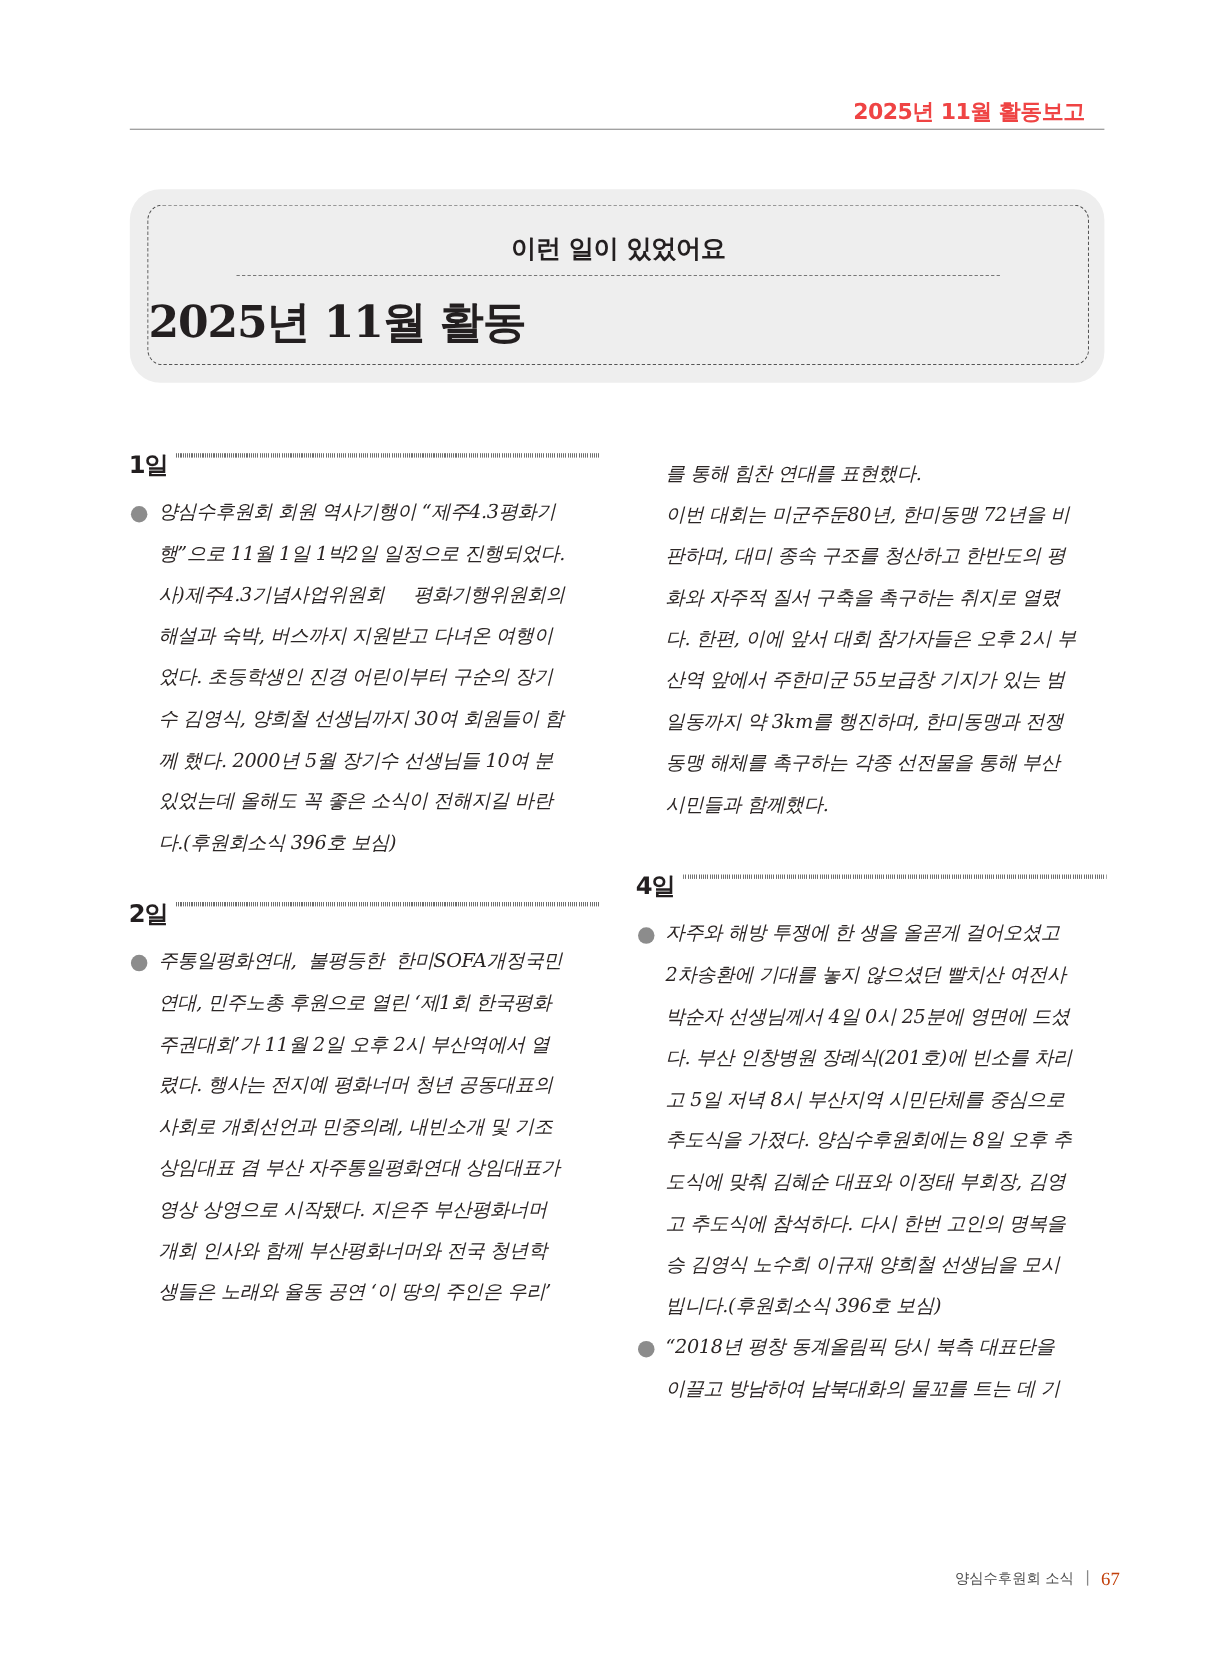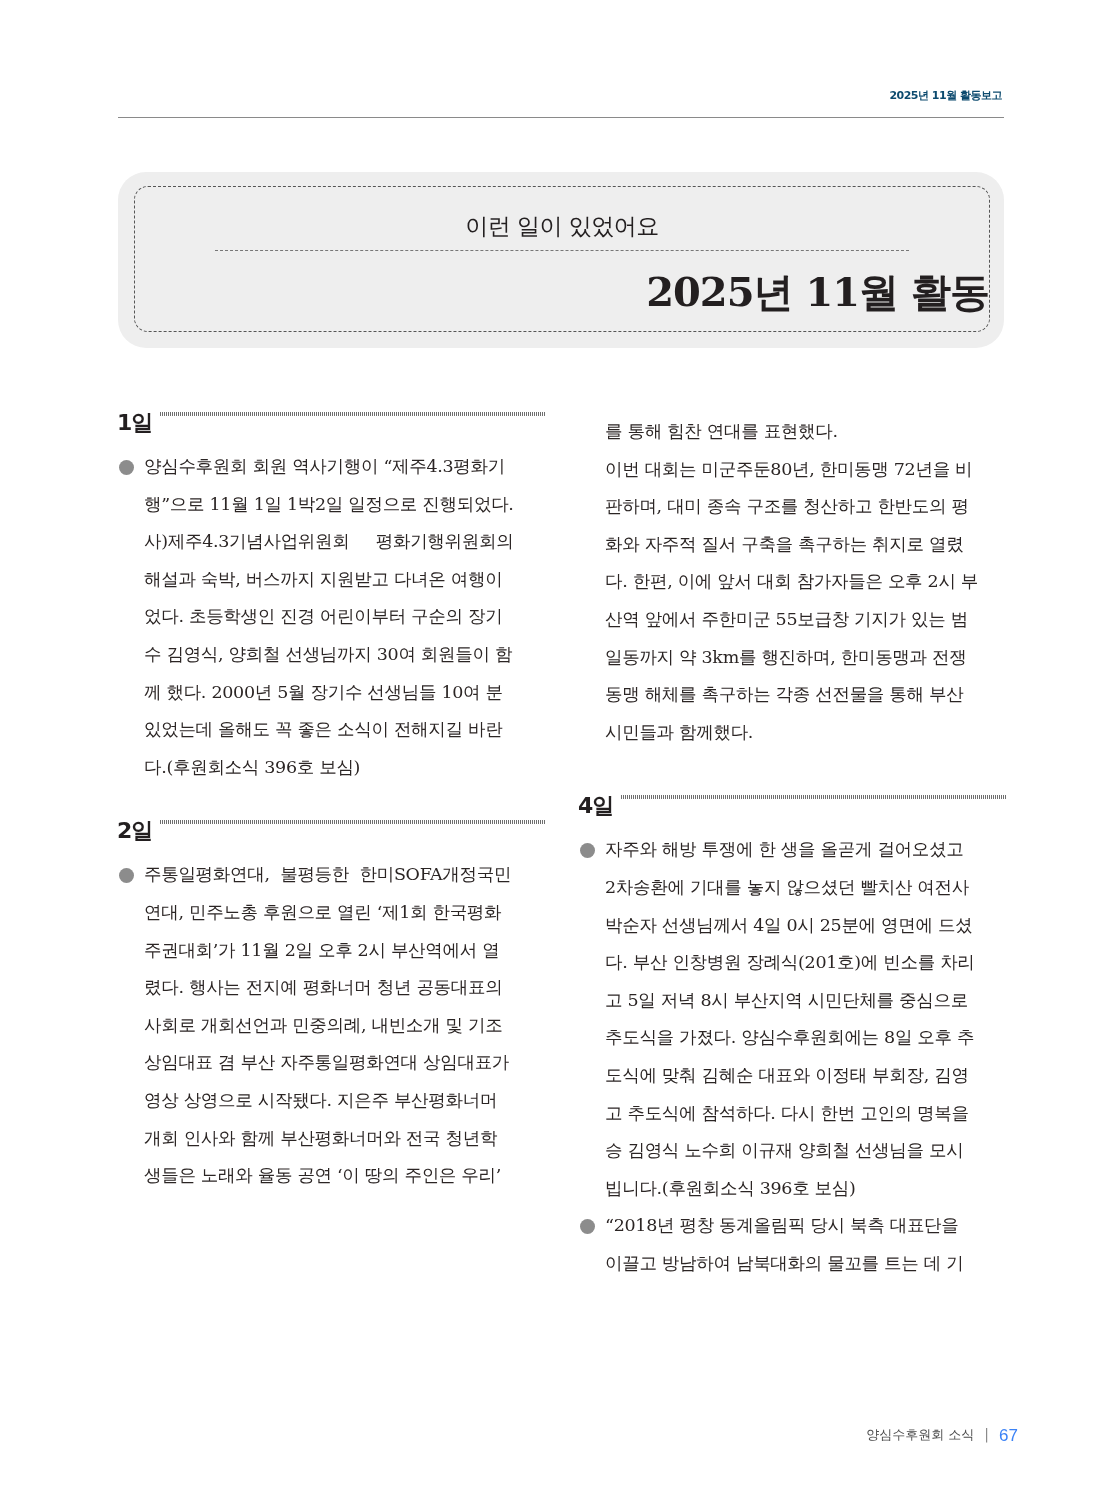--- a/index.html
+++ b/index.html
@@ -2,48 +2,48 @@
 <html><head>
   <meta charset="utf-8">
   <style>
     html, body { margin: 0; padding: 0; background: #ffffff; }
     body {
       width: 1105px; height: 1512px; position: relative; overflow: hidden;
       font-family: "DejaVu Serif", "Liberation Serif", serif;
       color: #2b2524;
     }
     .running-header {
-      position: absolute; left: 116px; top: 88px; width: 886px;
+      position: absolute; left: 100px; top: 88px; width: 886px;
       text-align: right;
       font-family: "DejaVu Sans", "Liberation Sans", sans-serif;
-      font-weight: bold; font-size: 11px; color: #0c4a6e; letter-spacing: -0.5px;
+      font-weight: bold; font-size: 20px; color: #ef4444; letter-spacing: -0.5px;
     }
     .header-rule {
       position: absolute; left: 118px; top: 117px; width: 886px; height: 1px;
       background: #8a8a8a;
     }
     .title-box {
       position: absolute; left: 118px; top: 172px; width: 886px; height: 176px;
       background: #eeeeee; border-radius: 28px;
     }
     .title-inner {
       position: absolute; left: 16px; top: 14px; right: 14px; bottom: 16px;
       border: 1.5px dashed #555555; border-radius: 14px;
     }
     .title-sub {
       position: absolute; left: 0; right: 0; top: 24px; text-align: center;
       font-family: "DejaVu Sans", "Liberation Sans", sans-serif;
-      font-weight: normal; font-size: 23px; color: #231f20; letter-spacing: -0.5px;
+      font-weight: bold; font-size: 23px; color: #231f20; letter-spacing: -0.5px;
     }
     .title-dash {
       position: absolute; left: 80px; right: 80px; top: 63px;
       border-top: 1.5px dashed #777777;
     }
     .title-main {
-      position: absolute; left: 0; right: 0; top: 78px; text-align: right;
+      position: absolute; left: 0; right: 0; top: 78px; text-align: left;
       font-family: "DejaVu Serif", "Liberation Serif", serif;
       font-weight: bold; font-size: 40px; color: #231f20; letter-spacing: -1px;
     }
     .col {
       position: absolute; width: 428px;
     }
     .col-left { left: 117px; top: 408px; }
     .col-right { left: 578px; top: 408px; }
     .day-head {
       display: flex; align-items: flex-start; height: 40px; margin-bottom: 0;
@@ -60,31 +60,31 @@
     }
     .item {
       position: relative; padding-left: 27px;
       font-size: 17.5px; line-height: 37.6px; color: #2b2524;
       letter-spacing: -0.3px;
     }
     .bullet {
       position: absolute; left: 2px; top: 12px; width: 15px; height: 15px;
       border-radius: 50%; background: #8c8c8c;
     }
-    .line { display: block; white-space: nowrap; text-align: justify; }
+    .line { display: block; white-space: nowrap; text-align: justify; font-style: italic; }
     .gap { height: 30px; }
     .footer {
       position: absolute; right: 87px; top: 1426px;
       font-family: "DejaVu Sans", "Liberation Sans", sans-serif;
       font-size: 13px; color: #4a4a4a; display: flex; align-items: flex-start;
     }
     .footer-sep { margin: 0 10px; color: #888; font-size: 14px; }
     .page-no {
-      font-family: Liberation Sans, sans-serif;
-      font-size: 17px; color: #3b82f6;
+      font-family: Liberation Serif, serif;
+      font-size: 17px; color: #c2410c;
     }
   </style>
 </head>
 <body>
 
 <div class="running-header">2025년 11월 활동보고</div>
 <div class="header-rule"></div>
 
 <div class="title-box">
   <div class="title-inner">

